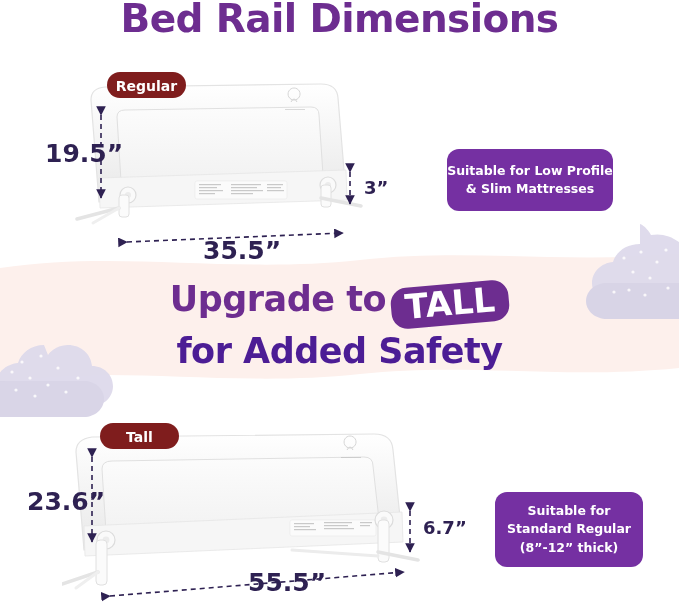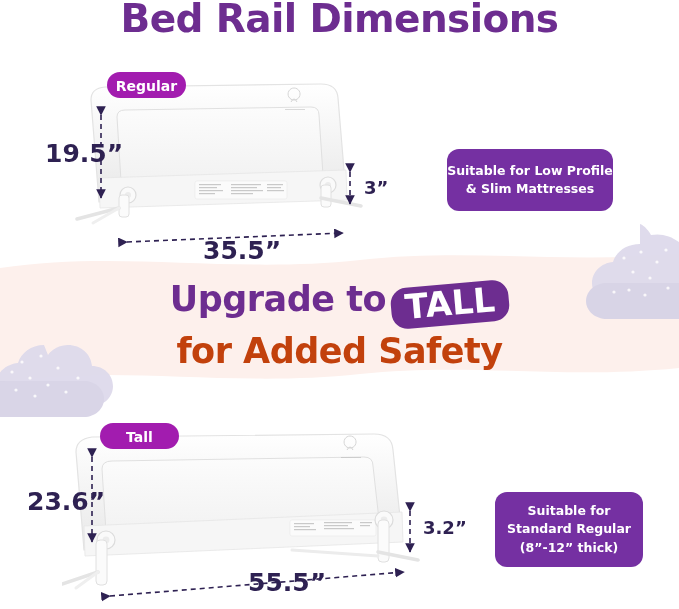--- a/index.html
+++ b/index.html
@@ -33,42 +33,42 @@
     position: absolute; left: 0; top: 282px; width: 679px;
     text-align: center;
   }
   .upg-line1 {
     position: relative;
     color: #6d2d90; font-weight: bold; font-size: 35px;
     letter-spacing: -0.5px; line-height: 1.0;
     white-space: nowrap;
   }
   .upg-line2 {
-    color: #c2410c; font-weight: bold; font-size: 35px;
+    color: #4c1d95; font-weight: bold; font-size: 35px;
     letter-spacing: -0.5px; line-height: 1.0;
     margin-top: 9px;
   }
   .tall-badge {
     display: inline-block;
     background: #6d2d90;
     color: #ffffff;
     font-weight: bold;
     font-size: 34px;
     letter-spacing: 0px;
     padding: 2px 14px 5px 14px;
     border-radius: 16px;
     transform: rotate(-5deg);
     vertical-align: -4px;
     margin-left: 5px;
   }
 
   
   .pill {
     position: absolute;
-    background: #a21caf;
+    background: #7f1d1d;
     color: #fff;
     font-weight: bold;
     border-radius: 999px;
     text-align: center;
     line-height: 1;
     box-sizing: border-box;
   }
   .pill-regular { left: 107px; top: 72px; width: 79px; height: 26px; font-size: 14px; padding-top: 7px; }
   .pill-tall    { left: 100px; top: 423px; width: 79px; height: 26px; font-size: 14px; padding-top: 7px; }
 
@@ -307,20 +307,20 @@
     <div>Standard Regular</div>
     <div>(8”-12” thick)</div>
   </div>
 
   <div class="dim dim-195">19.5”</div>
   <div class="dim dim-355">35.5”</div>
   <div class="dim dim-small dim-3">3”</div>
 
   <div class="dim dim-236">23.6”</div>
   <div class="dim dim-555">55.5”</div>
-  <div class="dim dim-small dim-67">3.2”</div>
+  <div class="dim dim-small dim-67">6.7”</div>
 
   <div class="upgrade-block">
     <div class="upg-line1"><span>Upgrade to</span><span class="tall-badge">TALL</span></div>
     <div class="upg-line2">for Added Safety</div>
   </div>
 
 </div>
 
 </body></html>

